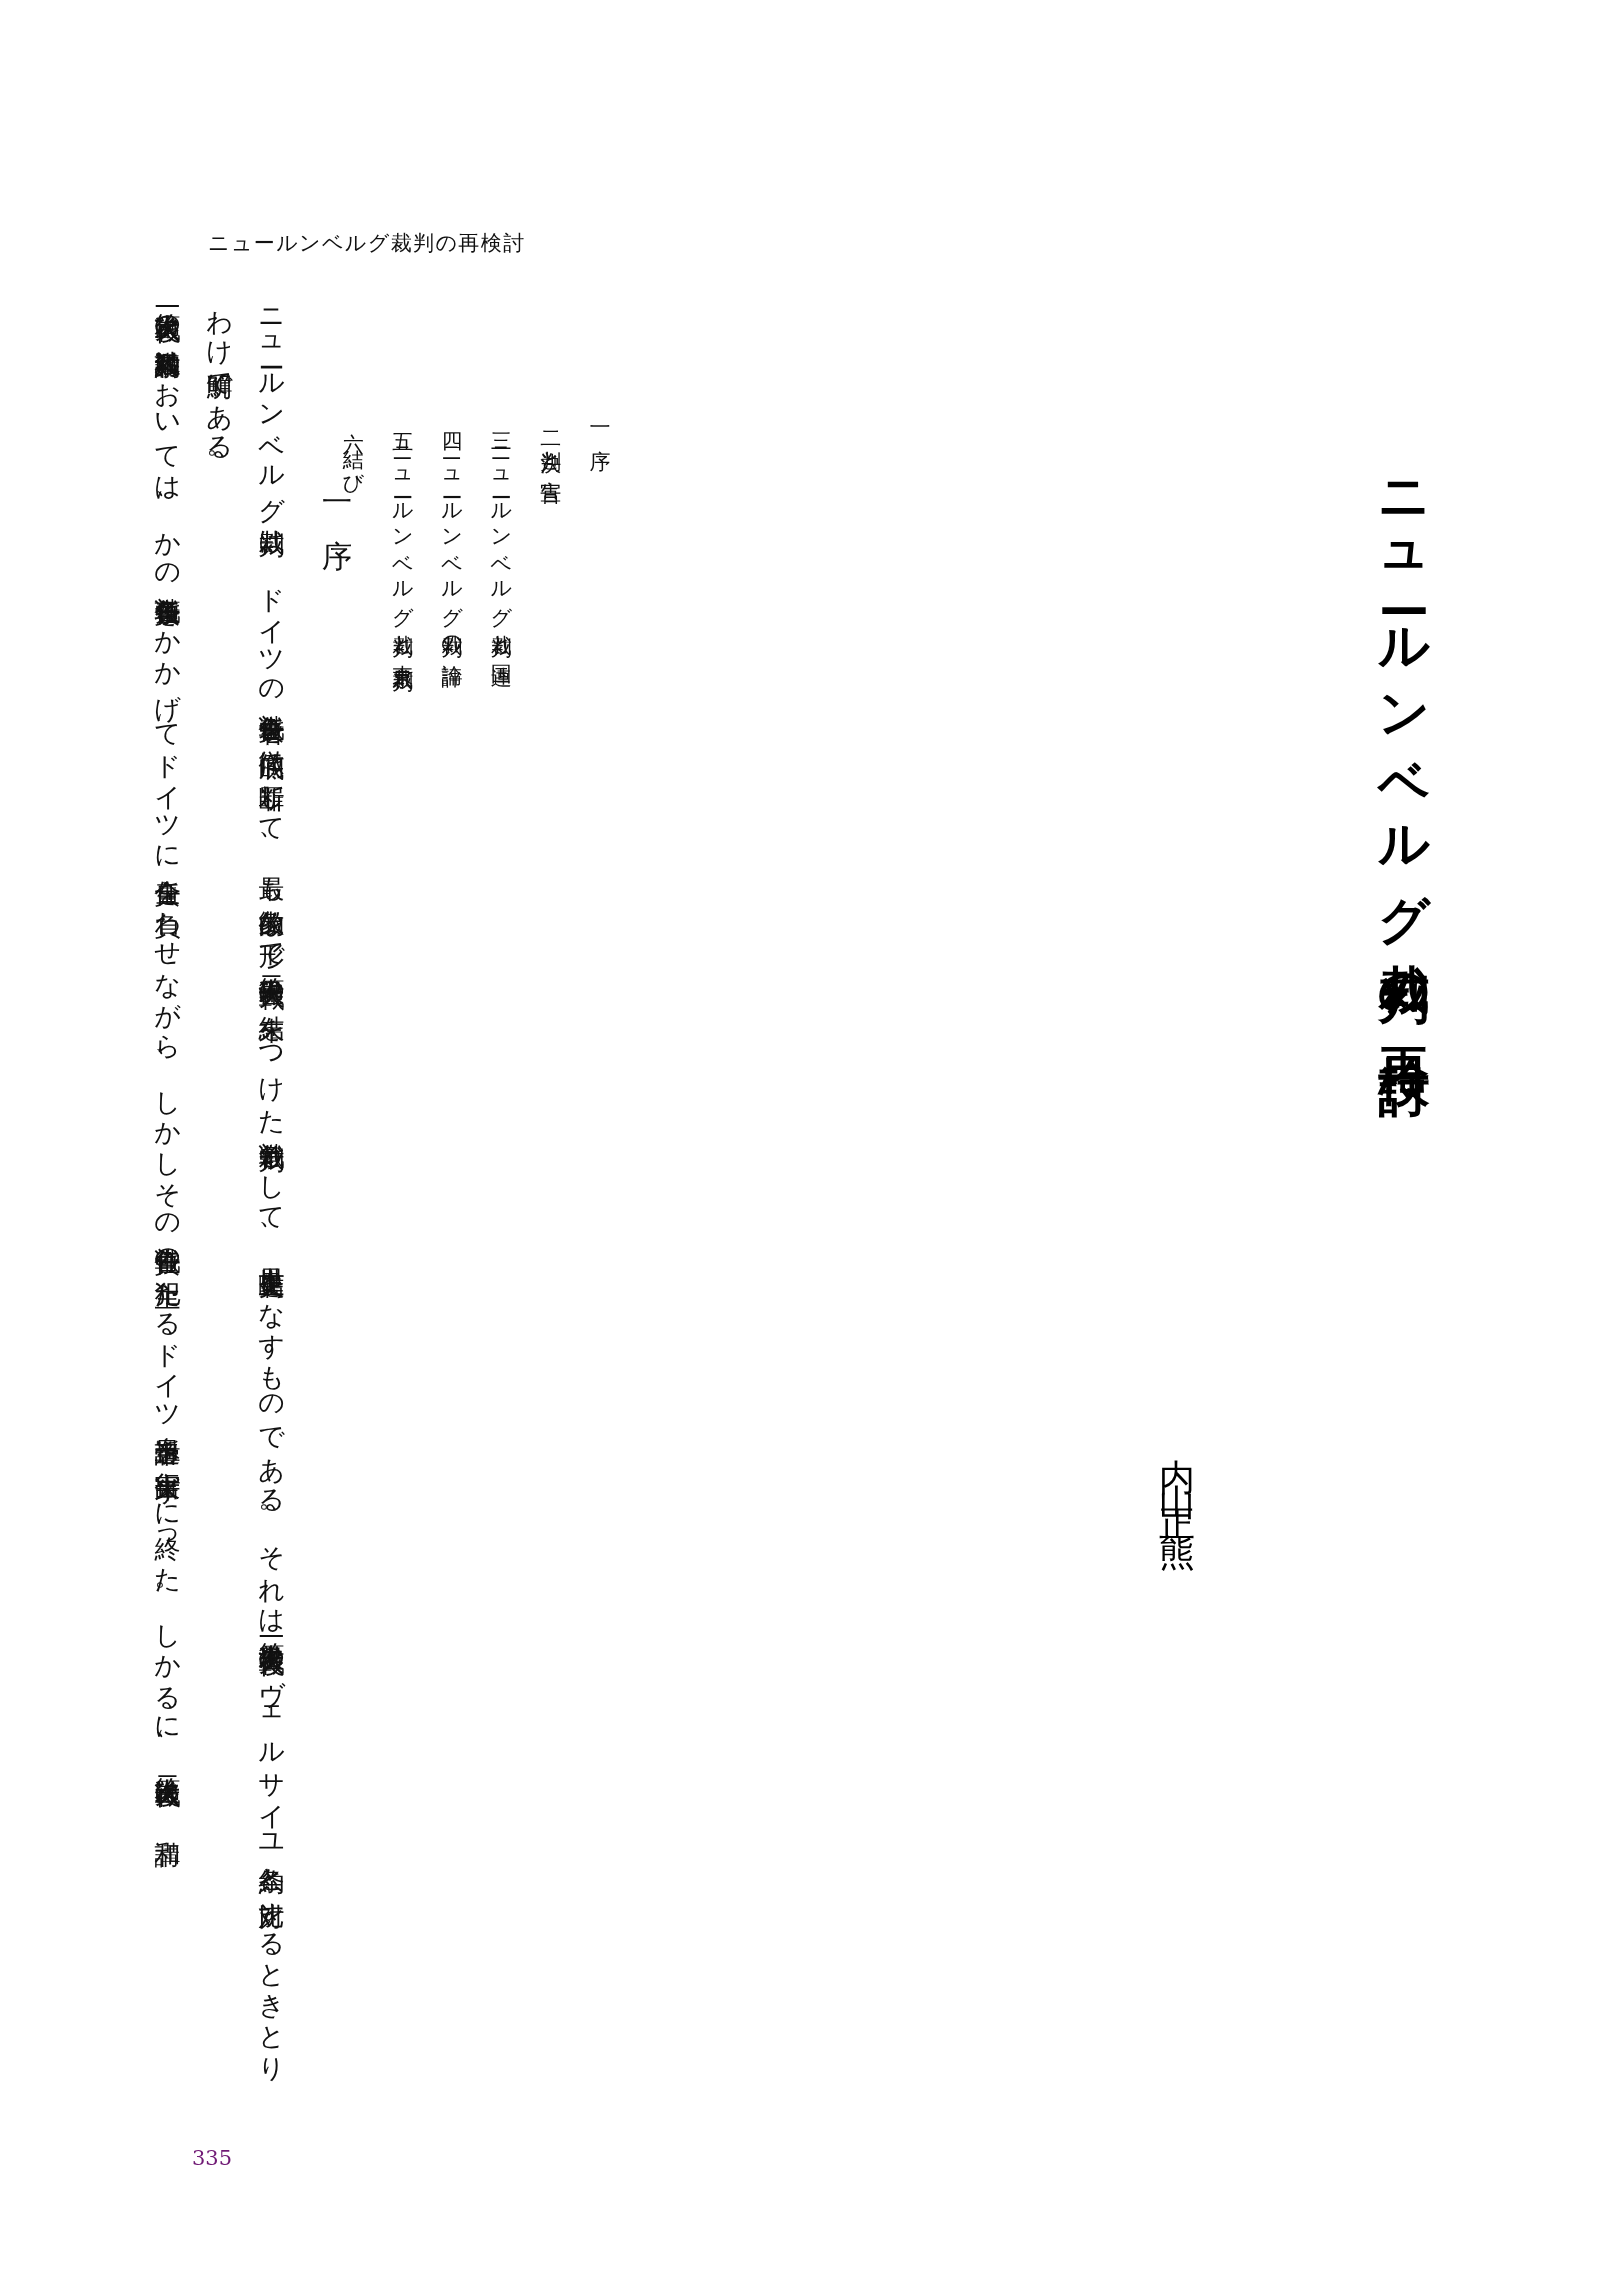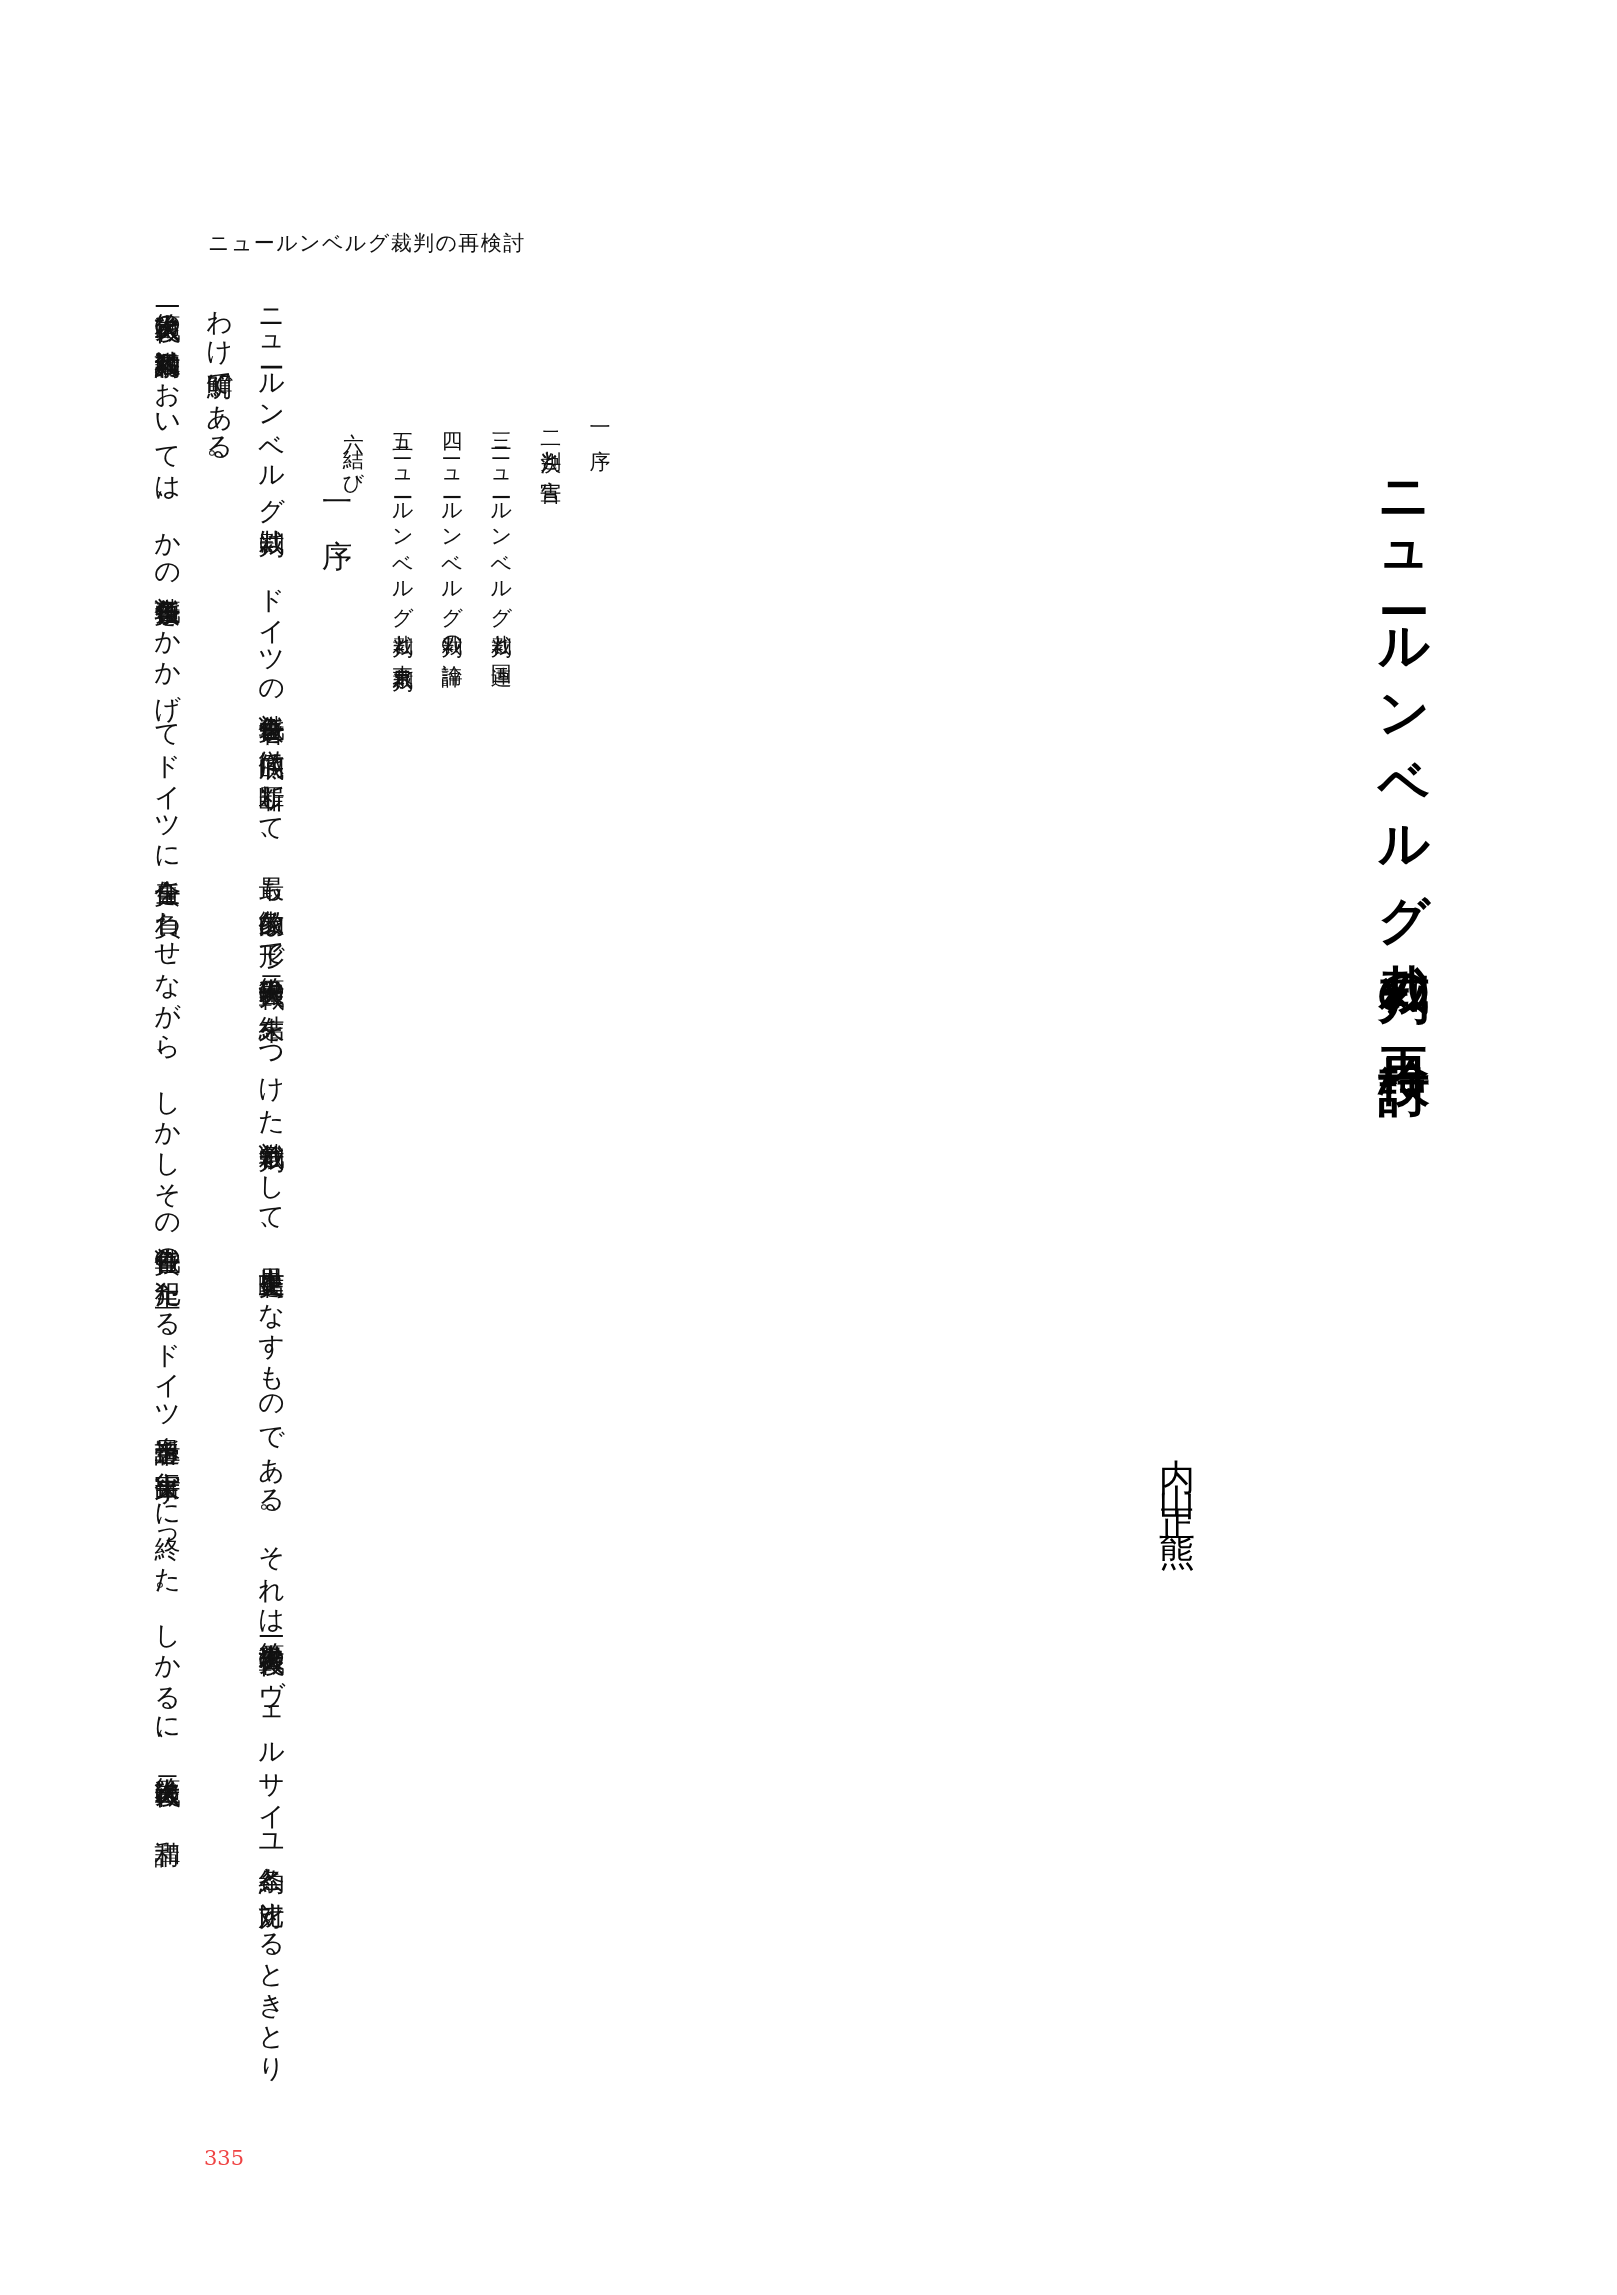--- a/index.html
+++ b/index.html
@@ -117,24 +117,24 @@
     text-align: justify;
   }
   .body-text p {
     margin: 0;
     text-indent: 0;
   }
 
   .page-number {
     position: absolute;
     bottom: 125px;
-    left: 204px;
+    left: 192px;
     font-size: 21px;
     font-family: "DejaVu Serif", "Liberation Serif", serif;
-    color: #ef4444;
+    color: #701a75;
   }
 </style>
 </head>
 <body>
 
 <div class="page">
 
   <div class="running-head">ニュールンベルグ裁判の再検討</div>
 
   <div class="title-block">ニュールンベルグ裁判の再検討</div>

